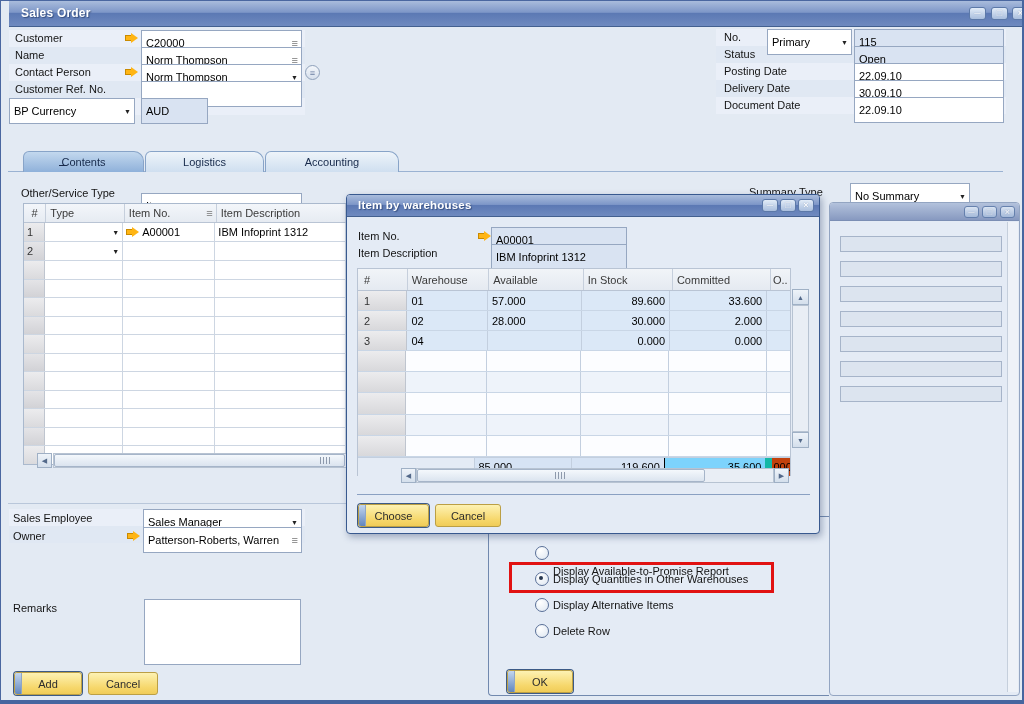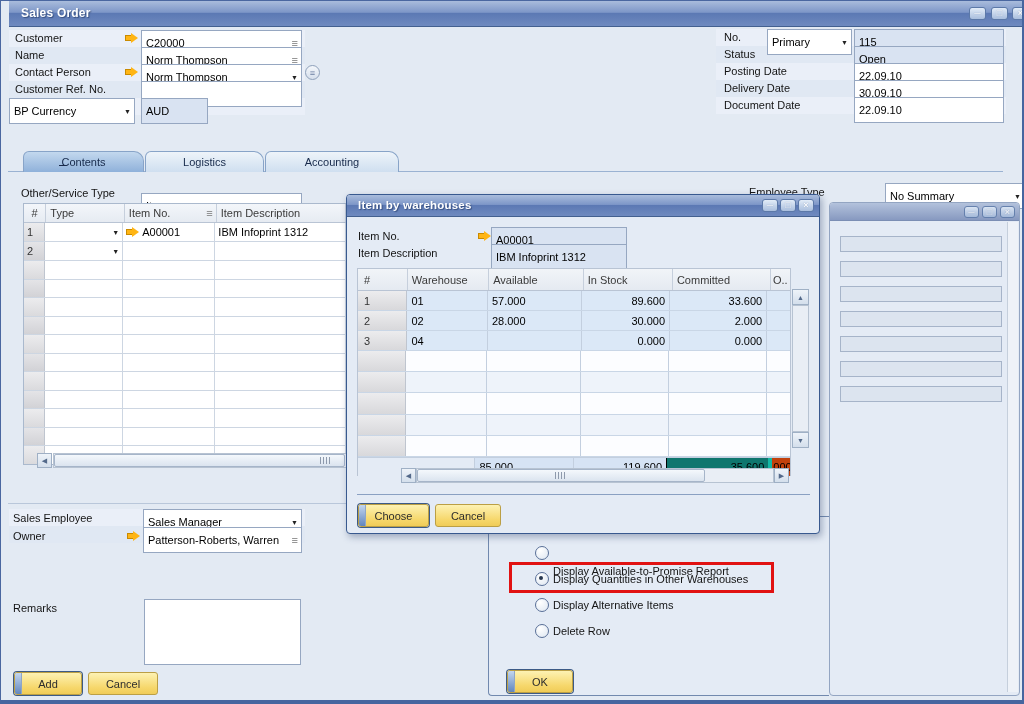--- a/index.html
+++ b/index.html
@@ -165,22 +165,22 @@
   </div>
   <div class="f tab" style="left:264px;top:150px;width:134px">
     <span>Accounting</span>
   </div>
 
   <div class="f lbl" style="left:20px;top:186px">Other/Service Type</div>
   <div class="f inp" style="left:140px;top:192px;width:161px;height:17px">
     <span>Item</span>
     <span class="dd">▼</span>
   </div>
-  <div class="f lbl" style="left:748px;top:185px;z-index:1">Employee Type</div>
-  <div class="f inp" style="left:884px;top:182px;width:140px;height:17px">
+  <div class="f lbl" style="left:748px;top:185px;z-index:1">Summary Type</div>
+  <div class="f inp" style="left:849px;top:182px;width:120px;height:17px">
     <span>No Summary</span>
     <span class="dd">▼</span>
   </div>
 
   <div class="f mtable" style="left:22px;top:202px;width:324px">
     <div class="mhead">
       <div class="w1" style="justify-content:center">#</div>
       <div class="w2">Type</div>
       <div class="w3">
           <span>Item No.</span>
@@ -446,21 +446,21 @@
           <div class="d4"></div>
           <div class="d5"></div>
           <div class="d6" style="border-right:none"></div>
         </div>
 
       <div style="display:flex;height:18px;border-top:1px solid #c3cfdf">
         <div class="d1" style="background:#e4ebf5"></div>
         <div class="d2" style="background:#e4ebf5;border-right:1px solid #c3cfdf"></div>
         <div class="d3" style="background:#d6e3f4;display:flex;align-items:center;font-size:11px;padding:0 4px;border-right:1px solid #c3cfdf">85.000</div>
         <div class="d4 rightnum" style="background:#d6e3f4;display:flex;align-items:center;font-size:11px;padding:0 4px;border-right:1px solid #000000">119.600</div>
-        <div class="d5 rightnum" style="background:#0f766e;display:flex;align-items:center;font-size:11px;padding:3px 4px;border-right:4px solid #14b8a6">35.600</div>
+        <div class="d5 rightnum" style="background:#7dd3fc;display:flex;align-items:center;font-size:11px;padding:3px 4px;border-right:7px solid #14b8a6">35.600</div>
         <div class="d6" style="background:#c2410c;display:flex;align-items:center;font-size:11px;padding:0 1px;overflow:hidden">000</div>
       </div>
     </div>
 
     <div class="f sbtn" style="left:445px;top:94px;width:17px;height:16px">▲</div>
     <div class="f strack" style="left:445px;top:110px;width:17px;height:127px"></div>
     <div class="f sbtn" style="left:445px;top:237px;width:17px;height:16px">▼</div>
 
     <div class="f sbtn" style="left:54px;top:273px;width:15px;height:15px">◀</div>
     <div class="f strack" style="left:69px;top:273px;width:358px;height:15px"></div>

